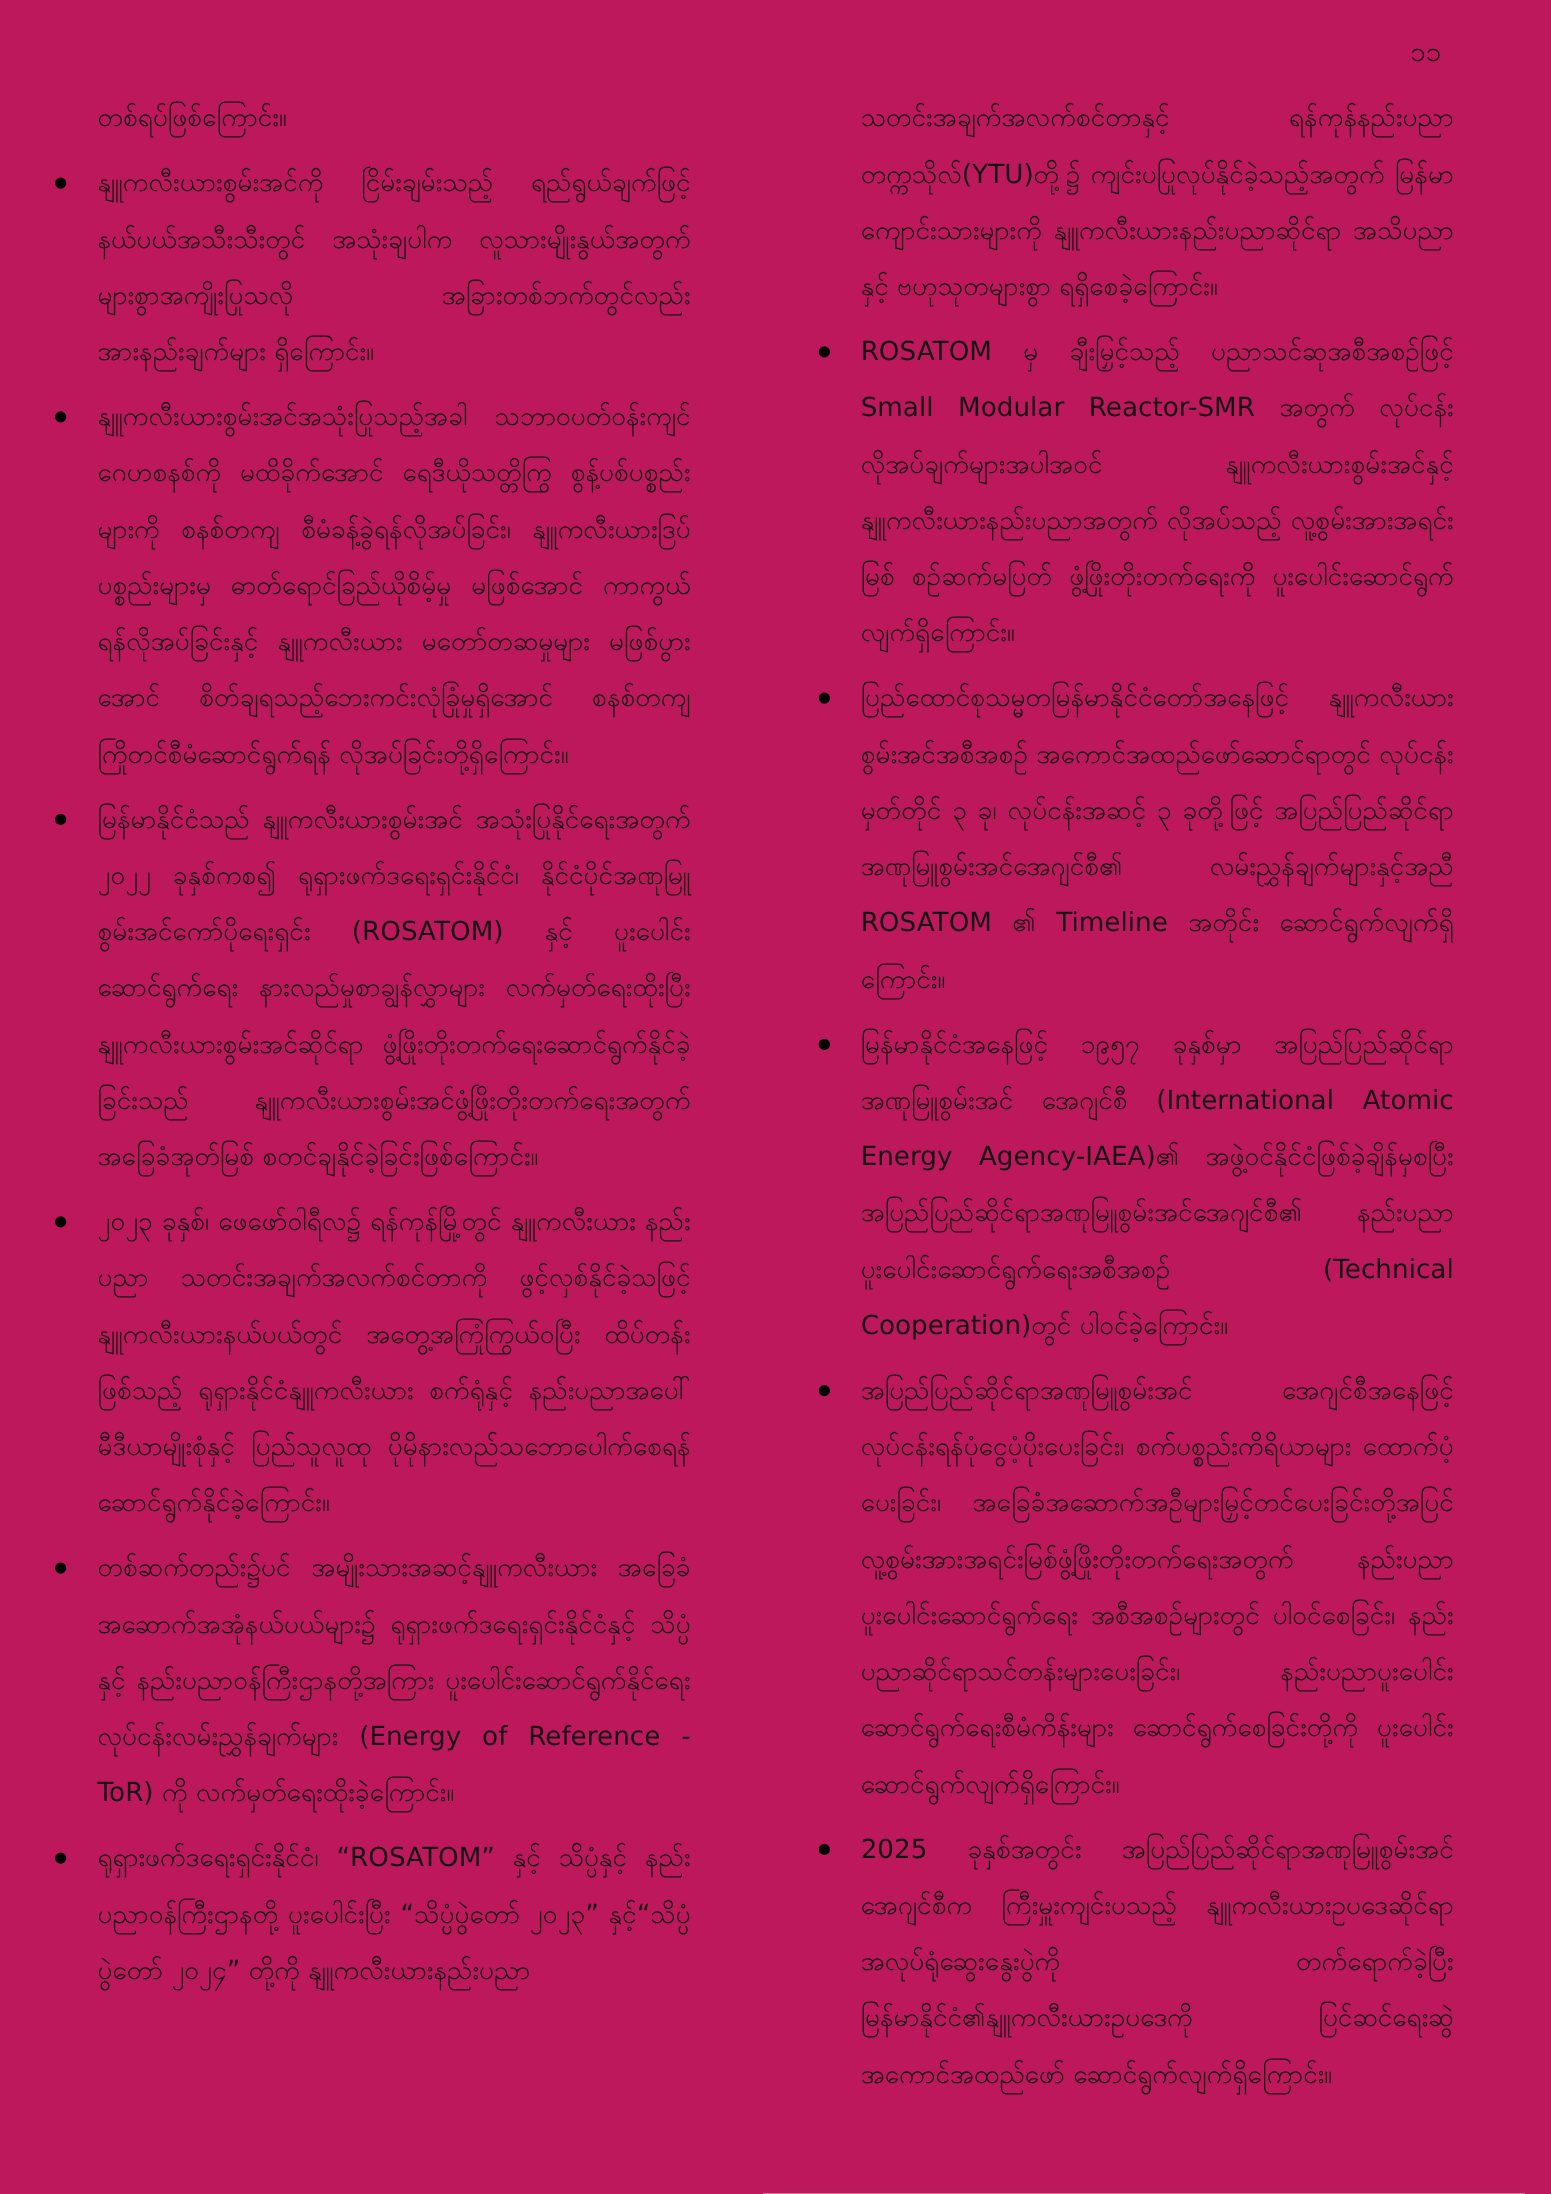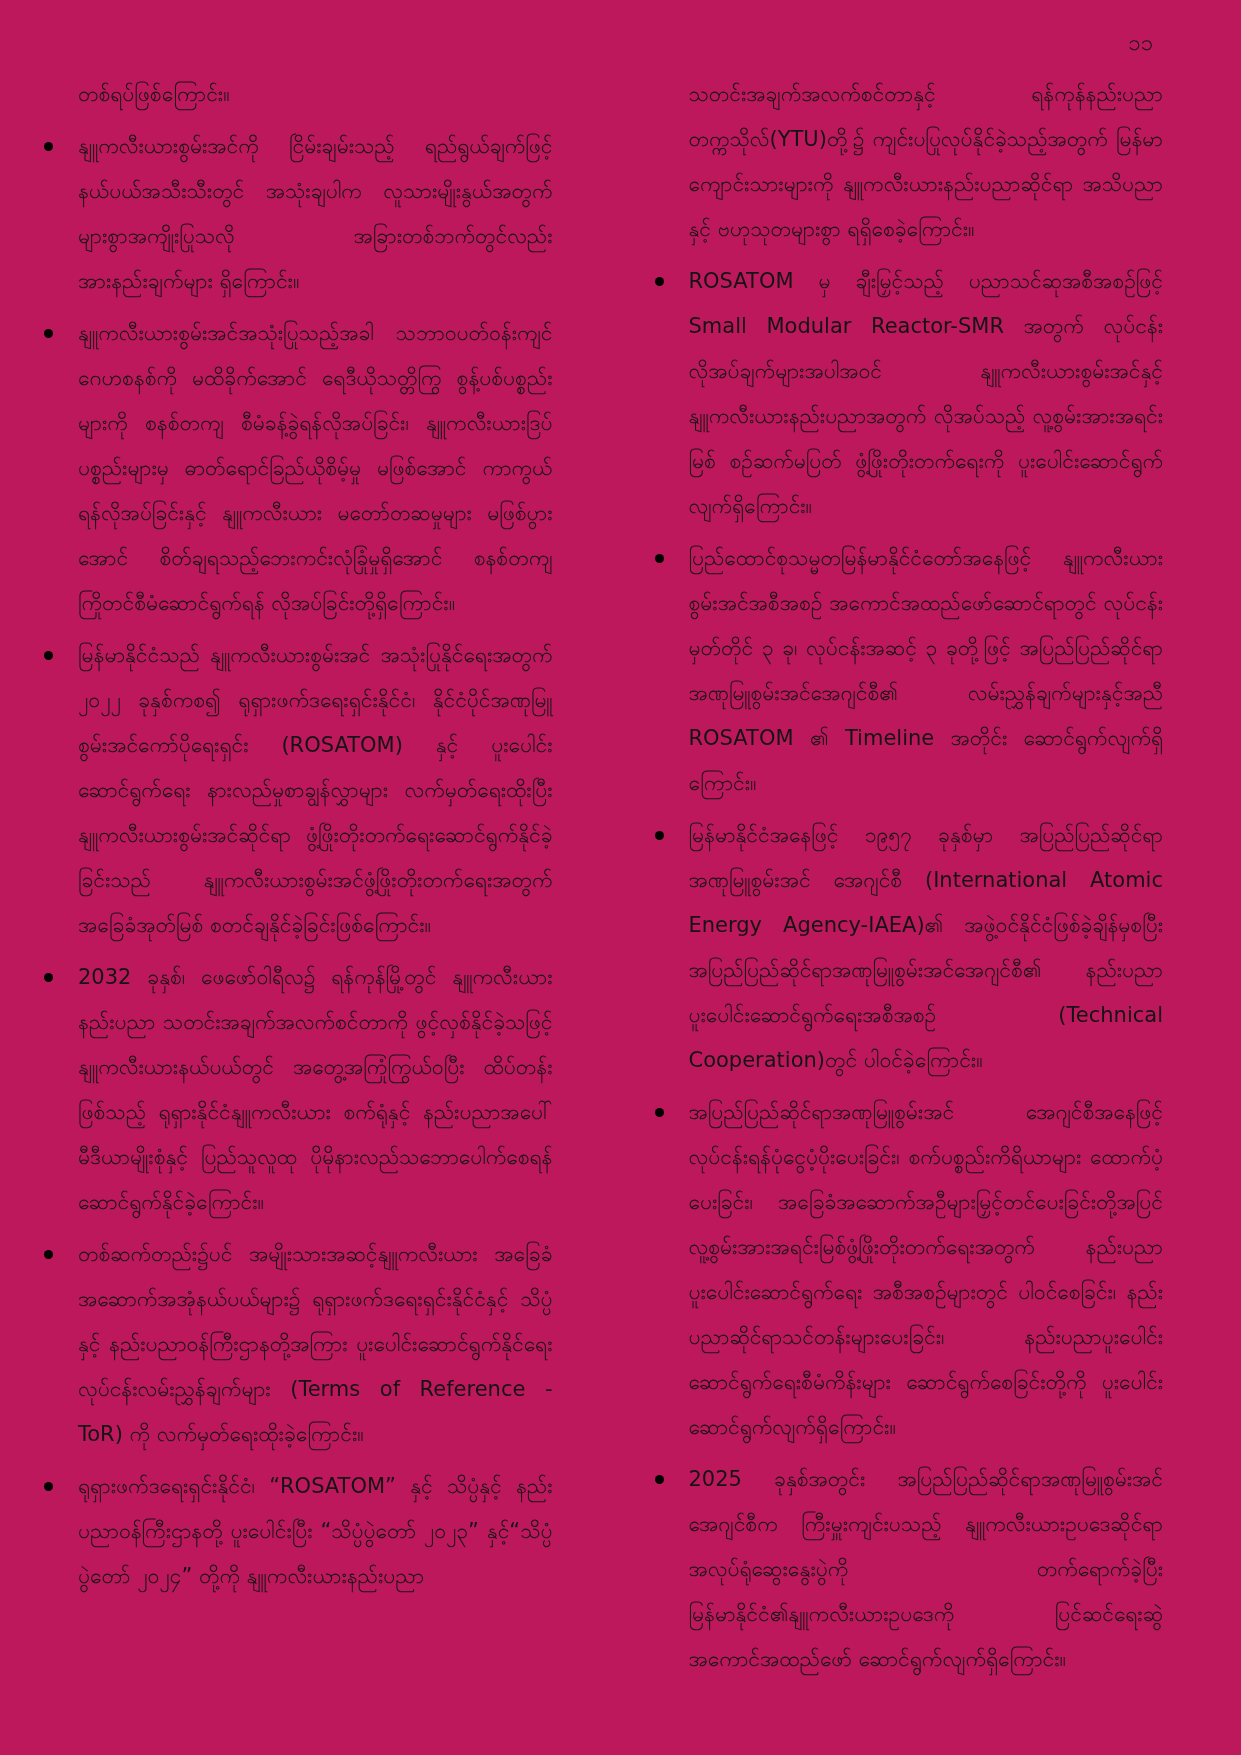--- a/index.html
+++ b/index.html
@@ -97,28 +97,28 @@
         <div class="marker">
             <div class="dot"></div>
           </div>
         <div class="text">မြန်မာနိုင်ငံသည် နျူကလီးယားစွမ်းအင် အသုံးပြုနိုင်ရေးအတွက် ၂၀၂၂ ခုနှစ်ကစ၍ ရုရှားဖက်ဒရေးရှင်းနိုင်ငံ၊ နိုင်ငံပိုင်အဏုမြူစွမ်းအင်ကော်ပိုရေးရှင်း (ROSATOM) နှင့် ပူးပေါင်းဆောင်ရွက်ရေး နားလည်မှုစာချွန်လွှာများ လက်မှတ်ရေးထိုးပြီး နျူကလီးယားစွမ်းအင်ဆိုင်ရာ ဖွံ့ဖြိုးတိုးတက်ရေးဆောင်ရွက်နိုင်ခဲ့ခြင်းသည် နျူကလီးယားစွမ်းအင်ဖွံ့ဖြိုးတိုးတက်ရေးအတွက် အခြေခံအုတ်မြစ် စတင်ချနိုင်ခဲ့ခြင်းဖြစ်ကြောင်း။</div>
       </div>
 
       <div class="item">
         <div class="marker">
             <div class="dot"></div>
           </div>
-        <div class="text">2032 ခုနှစ်၊ ဖေဖော်ဝါရီလ၌ ရန်ကုန်မြို့တွင် နျူကလီးယား နည်းပညာ သတင်းအချက်အလက်စင်တာကို ဖွင့်လှစ်နိုင်ခဲ့သဖြင့် နျူကလီးယားနယ်ပယ်တွင် အတွေ့အကြုံကြွယ်ဝပြီး ထိပ်တန်းဖြစ်သည့် ရုရှားနိုင်ငံနျူကလီးယား စက်ရုံနှင့် နည်းပညာအပေါ် မီဒီယာမျိုးစုံနှင့် ပြည်သူလူထု ပိုမိုနားလည်သဘောပေါက်စေရန် ဆောင်ရွက်နိုင်ခဲ့ကြောင်း။</div>
+        <div class="text">၂၀၂၃ ခုနှစ်၊ ဖေဖော်ဝါရီလ၌ ရန်ကုန်မြို့တွင် နျူကလီးယား နည်းပညာ သတင်းအချက်အလက်စင်တာကို ဖွင့်လှစ်နိုင်ခဲ့သဖြင့် နျူကလီးယားနယ်ပယ်တွင် အတွေ့အကြုံကြွယ်ဝပြီး ထိပ်တန်းဖြစ်သည့် ရုရှားနိုင်ငံနျူကလီးယား စက်ရုံနှင့် နည်းပညာအပေါ် မီဒီယာမျိုးစုံနှင့် ပြည်သူလူထု ပိုမိုနားလည်သဘောပေါက်စေရန် ဆောင်ရွက်နိုင်ခဲ့ကြောင်း။</div>
       </div>
 
       <div class="item">
         <div class="marker">
             <div class="dot"></div>
           </div>
-        <div class="text">တစ်ဆက်တည်း၌ပင် အမျိုးသားအဆင့်နျူကလီးယား အခြေခံအဆောက်အအုံနယ်ပယ်များ၌ ရုရှားဖက်ဒရေးရှင်းနိုင်ငံနှင့် သိပ္ပံနှင့် နည်းပညာဝန်ကြီးဌာနတို့အကြား ပူးပေါင်းဆောင်ရွက်နိုင်ရေး လုပ်ငန်းလမ်းညွှန်ချက်များ (Terms of Reference - ToR) ကို လက်မှတ်ရေးထိုးခဲ့ကြောင်း။</div>
+        <div class="text">တစ်ဆက်တည်း၌ပင် အမျိုးသားအဆင့်နျူကလီးယား အခြေခံအဆောက်အအုံနယ်ပယ်များ၌ ရုရှားဖက်ဒရေးရှင်းနိုင်ငံနှင့် သိပ္ပံနှင့် နည်းပညာဝန်ကြီးဌာနတို့အကြား ပူးပေါင်းဆောင်ရွက်နိုင်ရေး လုပ်ငန်းလမ်းညွှန်ချက်များ (Energy of Reference - ToR) ကို လက်မှတ်ရေးထိုးခဲ့ကြောင်း။</div>
       </div>
 
       <div class="item">
         <div class="marker">
             <div class="dot"></div>
           </div>
         <div class="text">ရုရှားဖက်ဒရေးရှင်းနိုင်ငံ၊ “ROSATOM” နှင့် သိပ္ပံနှင့် နည်းပညာဝန်ကြီးဌာနတို့ ပူးပေါင်းပြီး “သိပ္ပံပွဲတော် ၂၀၂၃” နှင့်“သိပ္ပံပွဲတော် ၂၀၂၄” တို့ကို နျူကလီးယားနည်းပညာ</div>
       </div>
 
     </div>

